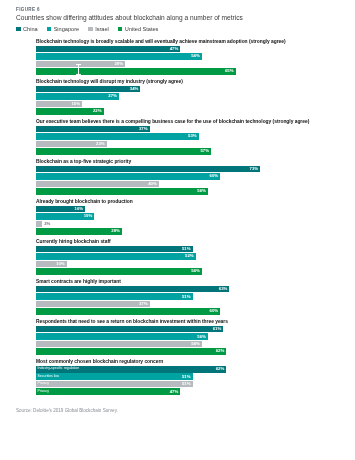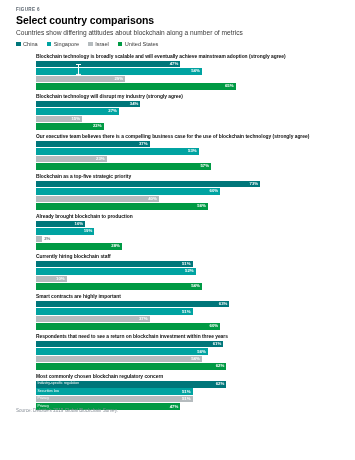--- a/index.html
+++ b/index.html
@@ -156,21 +156,20 @@
     background: #ffffff;
     box-shadow: 0 9.9px 0 0 #ffffff;
   }
 </style>
 </head>
 <body>
 
 <div class="page">
 
   <div class="figure-label">FIGURE 6</div>
-  <h1 class="title">Select country comparisons</h1>
   <div class="subtitle">Countries show differing attitudes about blockchain along a number of metrics</div>
 
   <div class="legend" id="legend">
       <div class="legend-item">
         <span class="legend-swatch" style="background: rgb(0, 118, 122);"></span>
         <span class="legend-text">China</span>
       </div>
       <div class="legend-item">
         <span class="legend-swatch" style="background: rgb(0, 163, 161);"></span>
         <span class="legend-text">Singapore</span>

